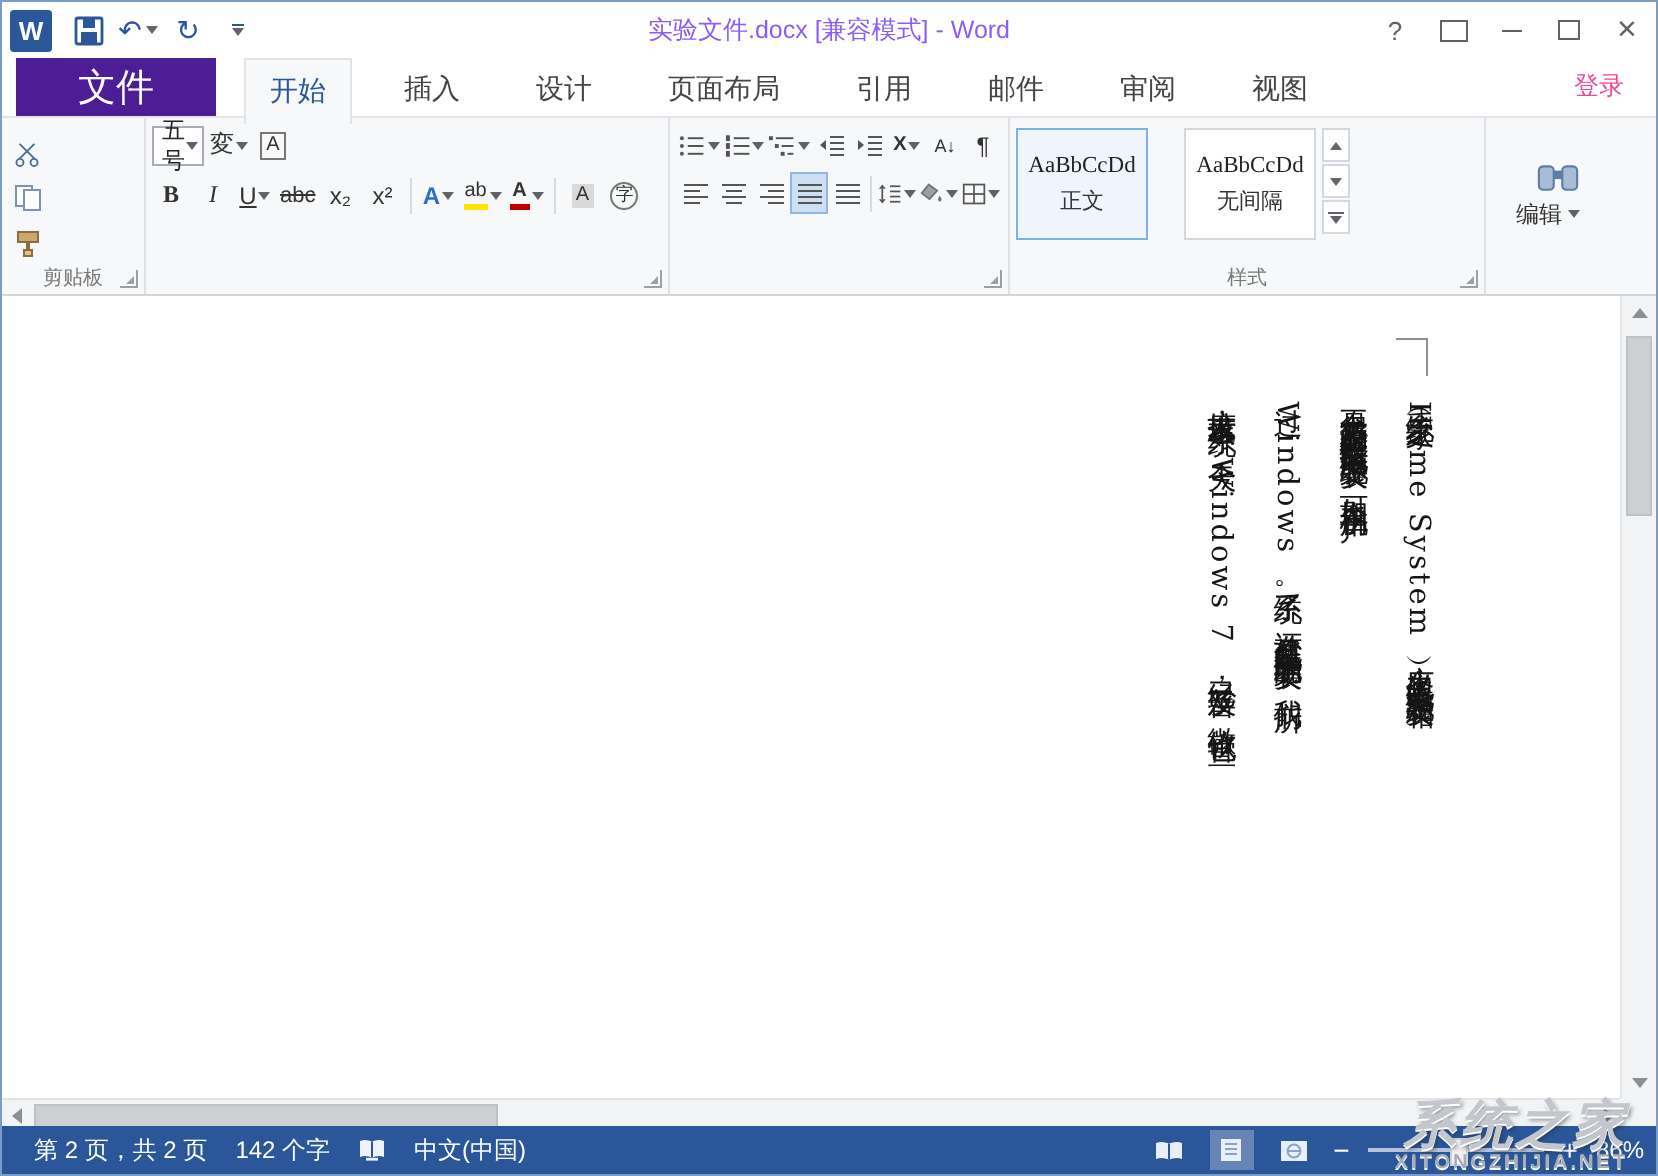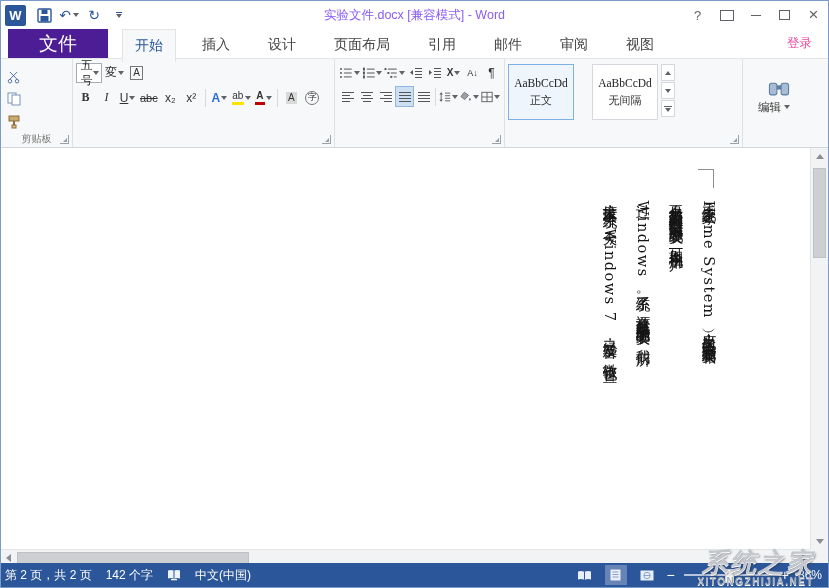--- a/index.html
+++ b/index.html
@@ -105,21 +105,21 @@
   .hthumb{position:absolute;top:2px;left:16px;width:230px;height:11px;background:#cdcfd2;border:1px solid #bfc2c5;}
   .harr{position:absolute;top:0;bottom:0;width:15px;display:flex;align-items:center;justify-content:center;}
   .tri-u{width:0;height:0;border-left:4px solid transparent;border-right:4px solid transparent;border-bottom:5px solid #8a8f94;}
   .tri-d{width:0;height:0;border-left:4px solid transparent;border-right:4px solid transparent;border-top:5px solid #8a8f94;}
   .tri-l{width:0;height:0;border-top:4px solid transparent;border-bottom:4px solid transparent;border-right:5px solid #8a8f94;}
   .tri-r{width:0;height:0;border-top:4px solid transparent;border-bottom:4px solid transparent;border-left:5px solid #8a8f94;}
   .corner{position:absolute;right:0;top:548px;width:18px;height:16px;background:#f2f3f4;}
   
   .statusbar{position:absolute;left:0;right:0;bottom:0;height:24px;background:#2b579a;color:#fff;
              display:flex;align-items:center;font-size:12px;}
-  .st-left{display:flex;align-items:center;gap:14px;padding-left:4px;}
+  .st-left{display:flex;align-items:center;gap:14px;padding-left:16px;}
   .st-item{display:flex;align-items:center;gap:4px;}
   .st-right{margin-left:auto;display:flex;align-items:center;gap:9px;padding-right:6px;}
   .viewbtn{width:22px;height:20px;display:flex;align-items:center;justify-content:center;}
   .viewbtn.sel{background:rgba(255,255,255,.28);}
   .zoomtrack{width:88px;height:2px;background:rgba(255,255,255,.65);position:relative;}
   .zoomthumb{position:absolute;left:41px;top:-5px;width:7px;height:12px;background:#f2f2f2;border:1px solid #d0d0d0;}
   .zchar{font-size:14px;line-height:1;}
   
   .watermark{position:absolute;right:14px;bottom:0;text-align:right;z-index:50;pointer-events:none;}
   .wm-cn{font-size:26px;font-weight:bold;font-style:italic;color:#c3c7cd;
@@ -437,20 +437,21 @@
             <span class="cup"></span>
           </span>
         <span class="gsbtn">
             <span class="cdown"></span>
           </span>
         <span class="gsbtn">
             <span class="bar"></span>
             <span class="cdown"></span>
           </span>
       </div>
+      <span class="glabel">样式</span>
       <span class="launcher"></span>
     </div>
 
     <div class="group g-edit">
       <div class="edit-btn">
         <svg width="22" height="17" viewBox="0 0 20 16">
           <rect x="1" y="3" width="7" height="11" rx="2" fill="#a8bcd6" stroke="#5d7da3"></rect>
           <rect x="12" y="3" width="7" height="11" rx="2" fill="#a8bcd6" stroke="#5d7da3"></rect>
           <rect x="8" y="5" width="4" height="4" fill="#5d7da3"></rect>
         </svg>

